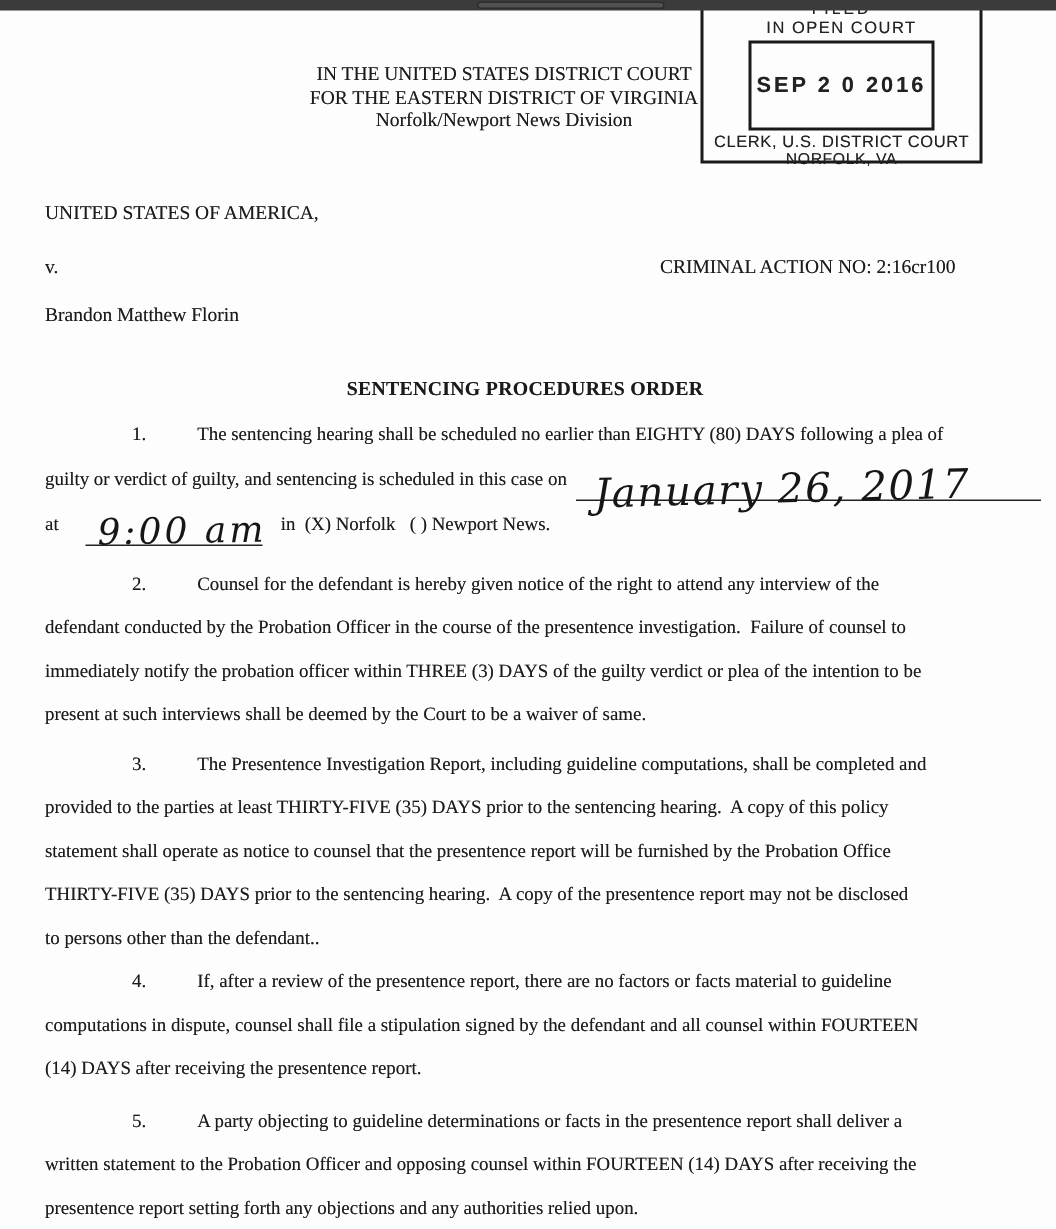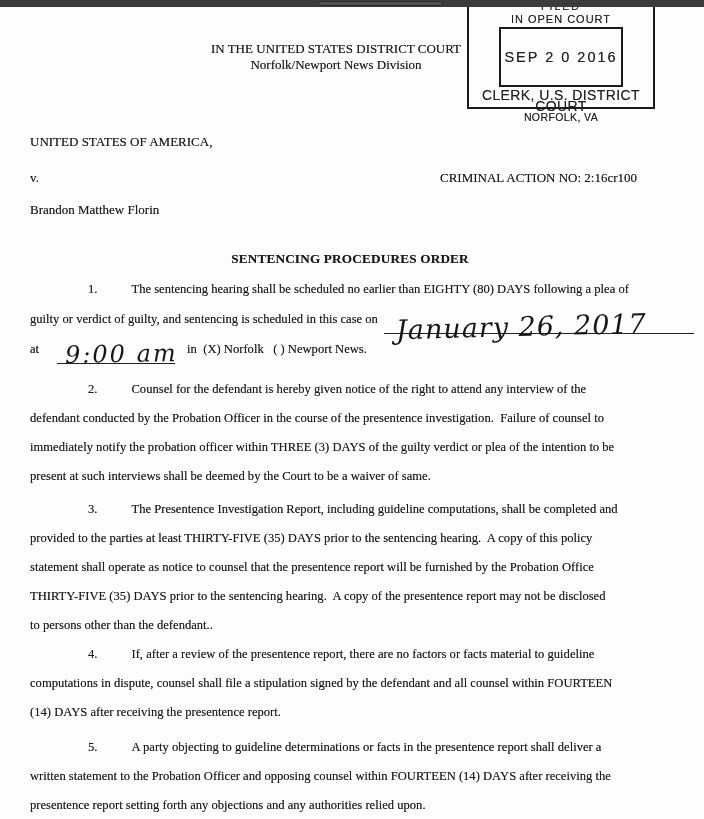--- a/index.html
+++ b/index.html
@@ -47,23 +47,23 @@
     z-index: 1;
   }
   .stamp-filed { margin-top: 1px; font-size: 10.5px; letter-spacing: 2px; line-height: 13px; }
   .stamp-open  { font-size: 11px; letter-spacing: 1px; line-height: 12px; }
   .stamp-datebox {
     margin: 2px auto 0 auto;
     width: 124px; height: 60px;
     border: 2px solid #1a1a1a;
     box-sizing: border-box;
     display: flex; align-items: center; justify-content: center;
-    font-size: 14.5px; letter-spacing: 2px;
-  }
-  .stamp-clerk { margin-top: 3px; font-size: 14px; letter-spacing: 0.4px; line-height: 11px; }
+    font-size: 14.5px; letter-spacing: 2px; font-weight: bold;
+  }
+  .stamp-clerk { margin-top: 3px; font-size: 11px; letter-spacing: 0.4px; line-height: 11px; }
   .stamp-city  { font-size: 10.5px; letter-spacing: 0.4px; line-height: 11px; }
   
   .heading {
     position: absolute;
     left: 160px; top: 41px;
     width: 352px;
     text-align: center;
     font-size: 13px;
     line-height: 15.5px;
   }
@@ -149,20 +149,21 @@
       <div class="stamp-open">IN OPEN COURT</div>
       <div class="stamp-datebox">
         <span>SEP 2 0 2016</span>
       </div>
       <div class="stamp-clerk">CLERK, U.S. DISTRICT COURT</div>
       <div class="stamp-city">NORFOLK, VA</div>
     </div>
 
     <div class="heading">
       <div>IN THE UNITED STATES DISTRICT COURT</div>
+      <div>FOR THE EASTERN DISTRICT OF VIRGINIA</div>
       <div>Norfolk/Newport News Division</div>
     </div>
 
     <div class="content">
 
       <div class="plaintiff">UNITED STATES OF AMERICA,</div>
       <div class="vrow">
         <span>v.</span>
         <span class="caseno">CRIMINAL ACTION NO: 2:16cr100</span>
       </div>

